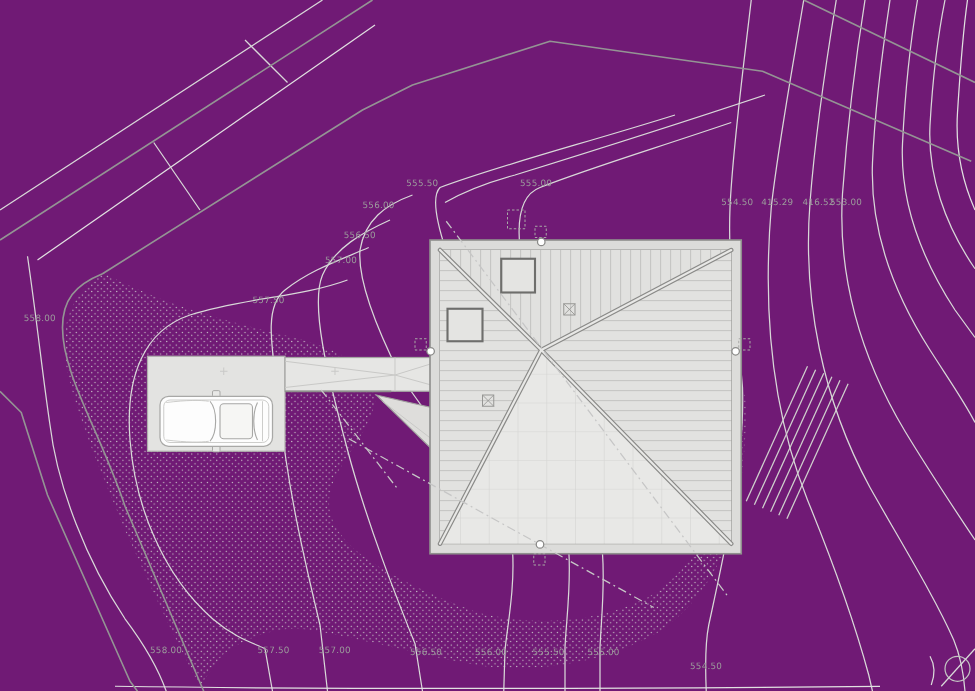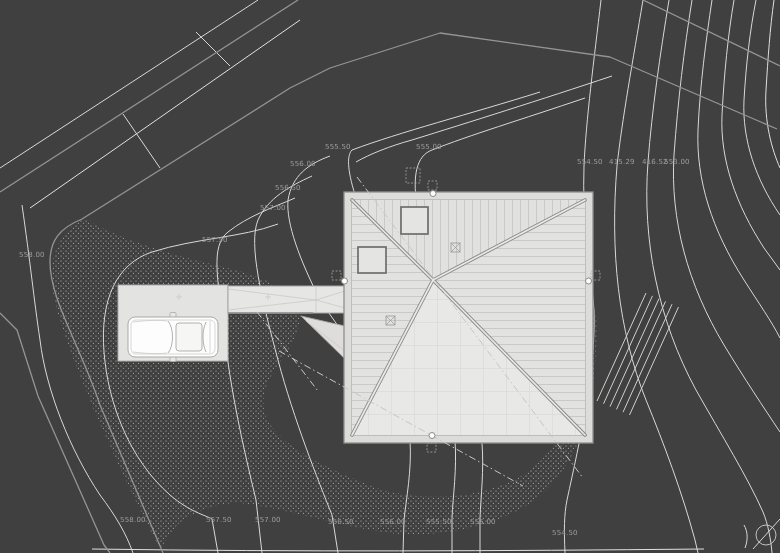--- a/index.html
+++ b/index.html
@@ -1,16 +1,16 @@
 <!DOCTYPE html>
 <html style="--c-label: #9c9c9c; --c-contour: #d8d8d8; --c-boundary: #949494; --c-roof: #dcdcda; --c-gravel: #c7c7c7; --c-slab: #e3e3e1;"><head>
 <meta charset="utf-8">
 <style>
   html,body{margin:0;padding:0;background:#fff;}
-  .stage{position:relative;width:780px;height:553px;overflow:hidden;background:#404040;
+  .stage{position:relative;width:780px;height:553px;overflow:hidden;background:#701a75;
          font-family:"DejaVu Sans", sans-serif;}
   .stage svg{position:absolute;left:0;top:0;}
   .labels{position:absolute;left:0;top:0;width:100%;height:100%;pointer-events:none;}
   .labels span{position:absolute;font-size:7px;line-height:8px;letter-spacing:.2px;
                color:var(--c-label,#9c9c9c);white-space:nowrap;}
   
   .ctr{fill:none;stroke:var(--c-contour,#d8d8d8);stroke-width:1;}
   .ctr2{fill:none;stroke:#e1e1e1;stroke-width:1;}
   .dark{fill:none;stroke:var(--c-boundary,#949494);stroke-width:1.3;stroke-linejoin:round;}
   .dash{fill:none;stroke:#c6c6c6;stroke-width:1;stroke-dasharray:7 3 1.5 3;}

